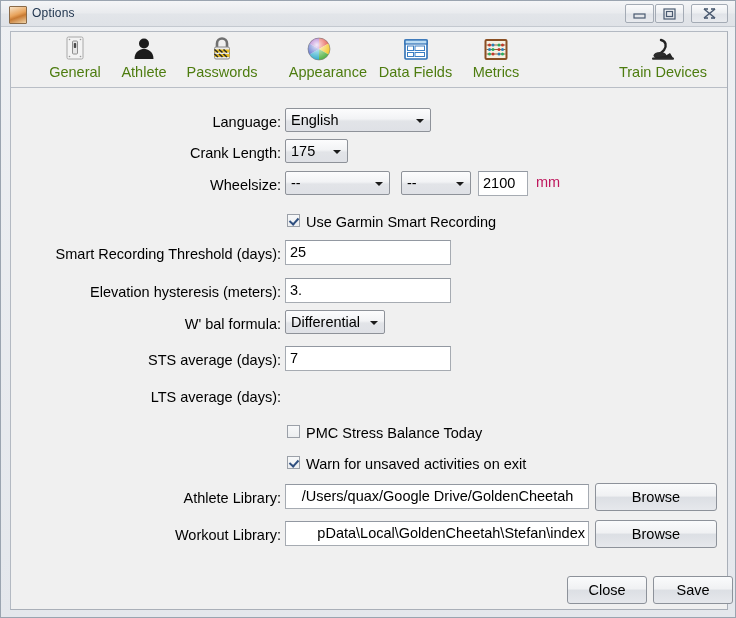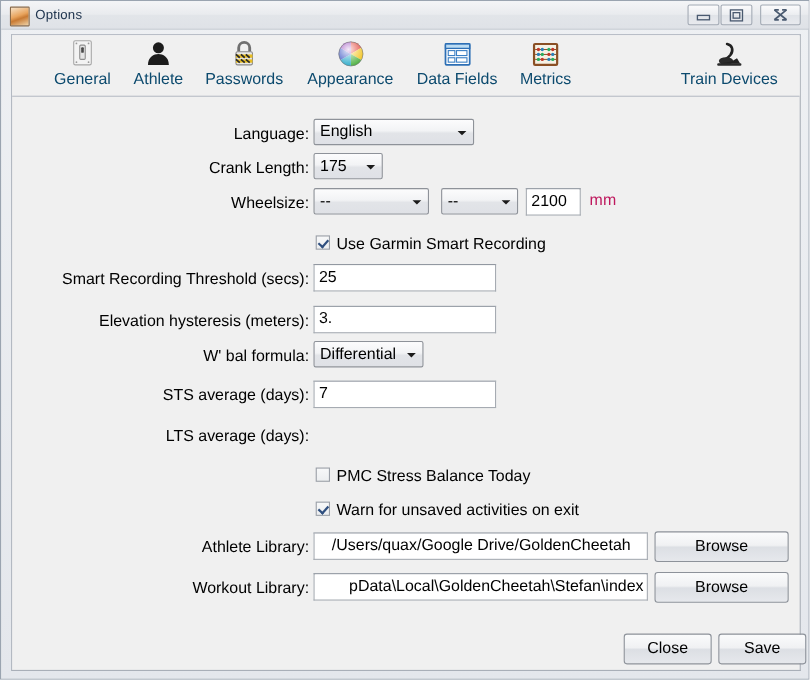--- a/index.html
+++ b/index.html
@@ -89,21 +89,21 @@
   }
   .tbicon {
     height: 28px;
     display: flex;
     align-items: flex-end;
     justify-content: center;
     margin-bottom: 1px;
   }
   .tblabel {
     font-size: 14.5px;
-    color: #0c4a6e;
+    color: #4d7c0f;
     white-space: nowrap;
     line-height: 18px;
   }
 
   
   .row-label {
     position: absolute;
     font-size: 14.5px;
     color: #000;
     text-align: right;
@@ -254,21 +254,21 @@
             <rect x="3.5" y="12" width="15" height="12" rx="1.5" fill="#e9e9e9" stroke="#8a8a8a"></rect>
             <rect x="3.5" y="14.5" width="15" height="3" fill="#e8bd22"></rect>
             <rect x="3.5" y="19" width="15" height="3" fill="#e8bd22"></rect>
             <path d="M3.5 14.5 L7 17.5 M8 14.5 L11.5 17.5 M12.5 14.5 L16 17.5" stroke="#2a2a2a" stroke-width="1.6"></path>
             <path d="M3.5 19 L7 22 M8 19 L11.5 22 M12.5 19 L16 22" stroke="#2a2a2a" stroke-width="1.6"></path>
           </svg>
         </div>
         <div class="tblabel">Passwords</div>
       </div>
 
-      <div class="tbitem" style="left:259px; width:97px;">
+      <div class="tbitem" style="left:259px; width:97px;text-align:right;">
         <div class="tbicon">
           <svg width="26" height="26" viewBox="0 0 26 26">
             <defs>
               <radialGradient id="cw" cx="40%" cy="32%" r="72%">
                 <stop offset="0%" stop-color="#ffffff" stop-opacity="0.9"></stop>
                 <stop offset="100%" stop-color="#ffffff" stop-opacity="0"></stop>
               </radialGradient>
             </defs>
             <g>
               <path d="M13 13 L13 2 A11 11 0 0 1 22.5 7.5 Z" fill="#e03b2f"></path>
@@ -363,21 +363,21 @@
       <span class="arrow"></span>
     </div>
     <div class="tinput" style="left:467px; top:139px; width:50px;">2100</div>
     <div class="unit-label" style="left:525px; top:142px;">mm</div>
 
     <div class="cb-row" style="left:276px; top:182px;">
       <span class="cbox checked"></span>
       <span class="cb-label">Use Garmin Smart Recording</span>
     </div>
 
-    <div class="row-label" style="left:10px; top:214px; width:260px;">Smart Recording Threshold (secs):</div>
+    <div class="row-label" style="left:10px; top:214px; width:260px;">Smart Recording Threshold (days):</div>
     <div class="tinput" style="left:274px; top:208px; width:166px;">25</div>
 
     <div class="row-label" style="left:10px; top:252px; width:260px;">Elevation hysteresis (meters):</div>
     <div class="tinput" style="left:274px; top:246px; width:166px;">3.</div>
 
     <div class="row-label" style="left:60px; top:284px; width:210px;">W' bal formula:</div>
     <div class="combo" style="left:274px; top:278px; width:100px;">
       <span>Differential</span>
       <span class="arrow"></span>
     </div>

